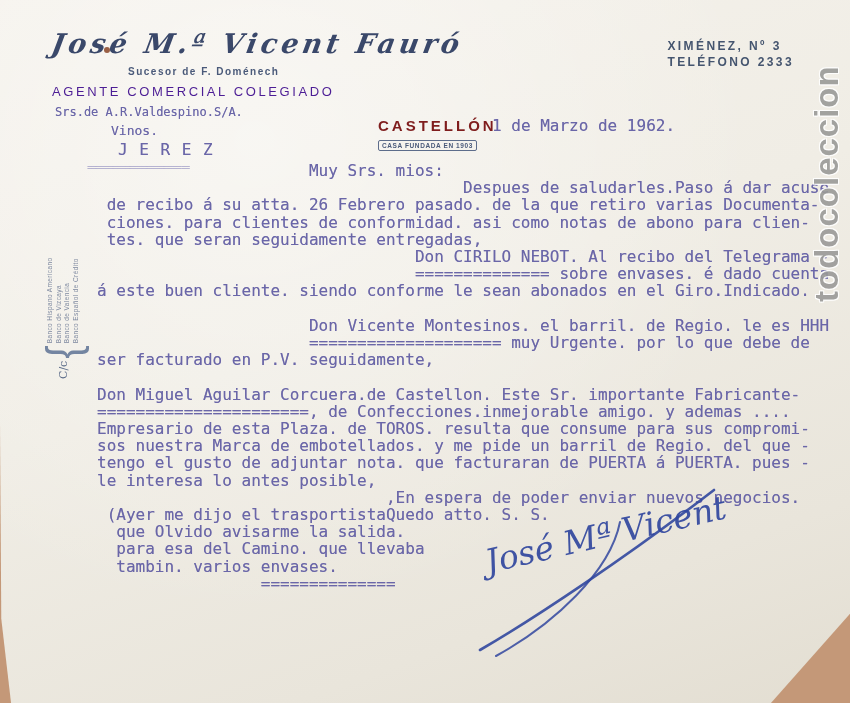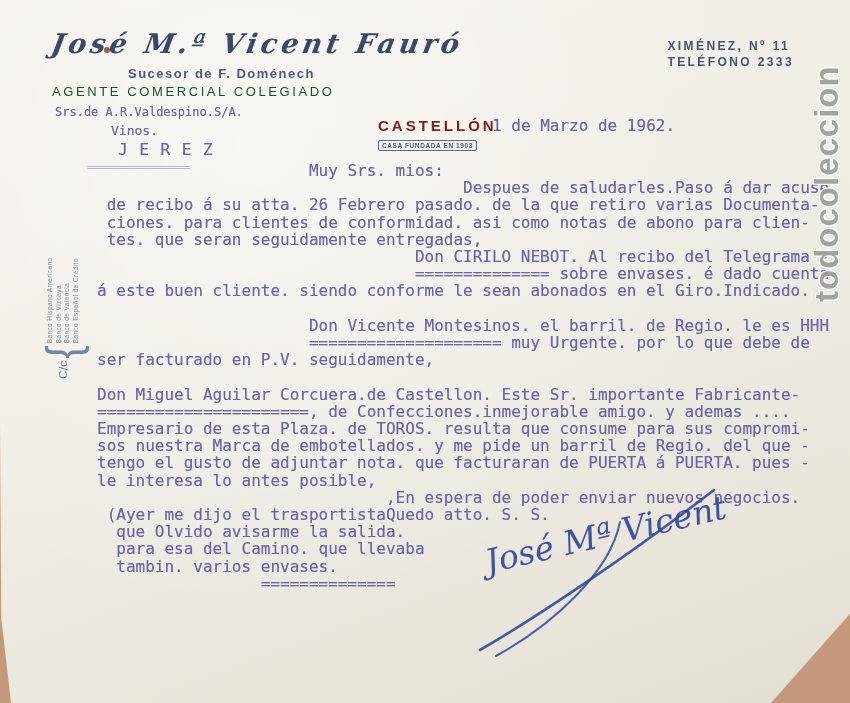--- a/index.html
+++ b/index.html
@@ -18,25 +18,25 @@
   
   .logo{
     position:absolute;left:52px;top:28px;
     font-family:"DejaVu Serif", serif;font-style:italic;font-weight:bold;
     font-size:27px;color:#3a486a;letter-spacing:4px;transform:skewX(-10deg);
     white-space:nowrap;
   }
   .ink-spot{position:absolute;left:104px;top:47px;width:6px;height:6px;border-radius:50%;
     background:#8a4527;opacity:.85;}
   .successor{
-    position:absolute;left:128px;top:66px;font-size:13px;font-weight:bold;
+    position:absolute;left:128px;top:66px;font-size:10px;font-weight:bold;
     color:#4a5a7a;letter-spacing:1.5px;white-space:nowrap;
   }
   .role{
-    position:absolute;left:52px;top:84px;font-size:13px;color:#14532d;
+    position:absolute;left:52px;top:84px;font-size:13px;color:#4c1d95;
     letter-spacing:2.6px;white-space:nowrap;
   }
   .hq{
     position:absolute;right:56px;top:38px;text-align:left;
     font-size:12px;font-weight:bold;color:#45556f;letter-spacing:2.4px;
     line-height:16px;white-space:nowrap;
   }
   .city-block{position:absolute;left:378px;top:117px;}
   .city{
     font-size:15px;font-weight:bold;color:#7f1d1d;letter-spacing:3px;white-space:nowrap;
@@ -88,21 +88,21 @@
 <body>
 
 <div class="paper"></div>
 
 <div class="logo">José M.ª Vicent Fauró</div>
 <div class="ink-spot"></div>
 <div class="successor">Sucesor de F. Doménech</div>
 <div class="role">AGENTE COMERCIAL COLEGIADO</div>
 
 <div class="hq">
-  <div>XIMÉNEZ, Nº 11</div>
+  <div>XIMÉNEZ, Nº 3</div>
   <div>TELÉFONO 2333</div>
 </div>
 
 <div class="city-block">
   <div class="city">CASTELLÓN</div>
   <div class="founded">CASA FUNDADA EN 1903</div>
 </div>
 <div class="tw date-typed">1 de Marzo de 1962.</div>
 
 <div class="tw rcpt1">Srs.de A.R.Valdespino.S/A.</div>

